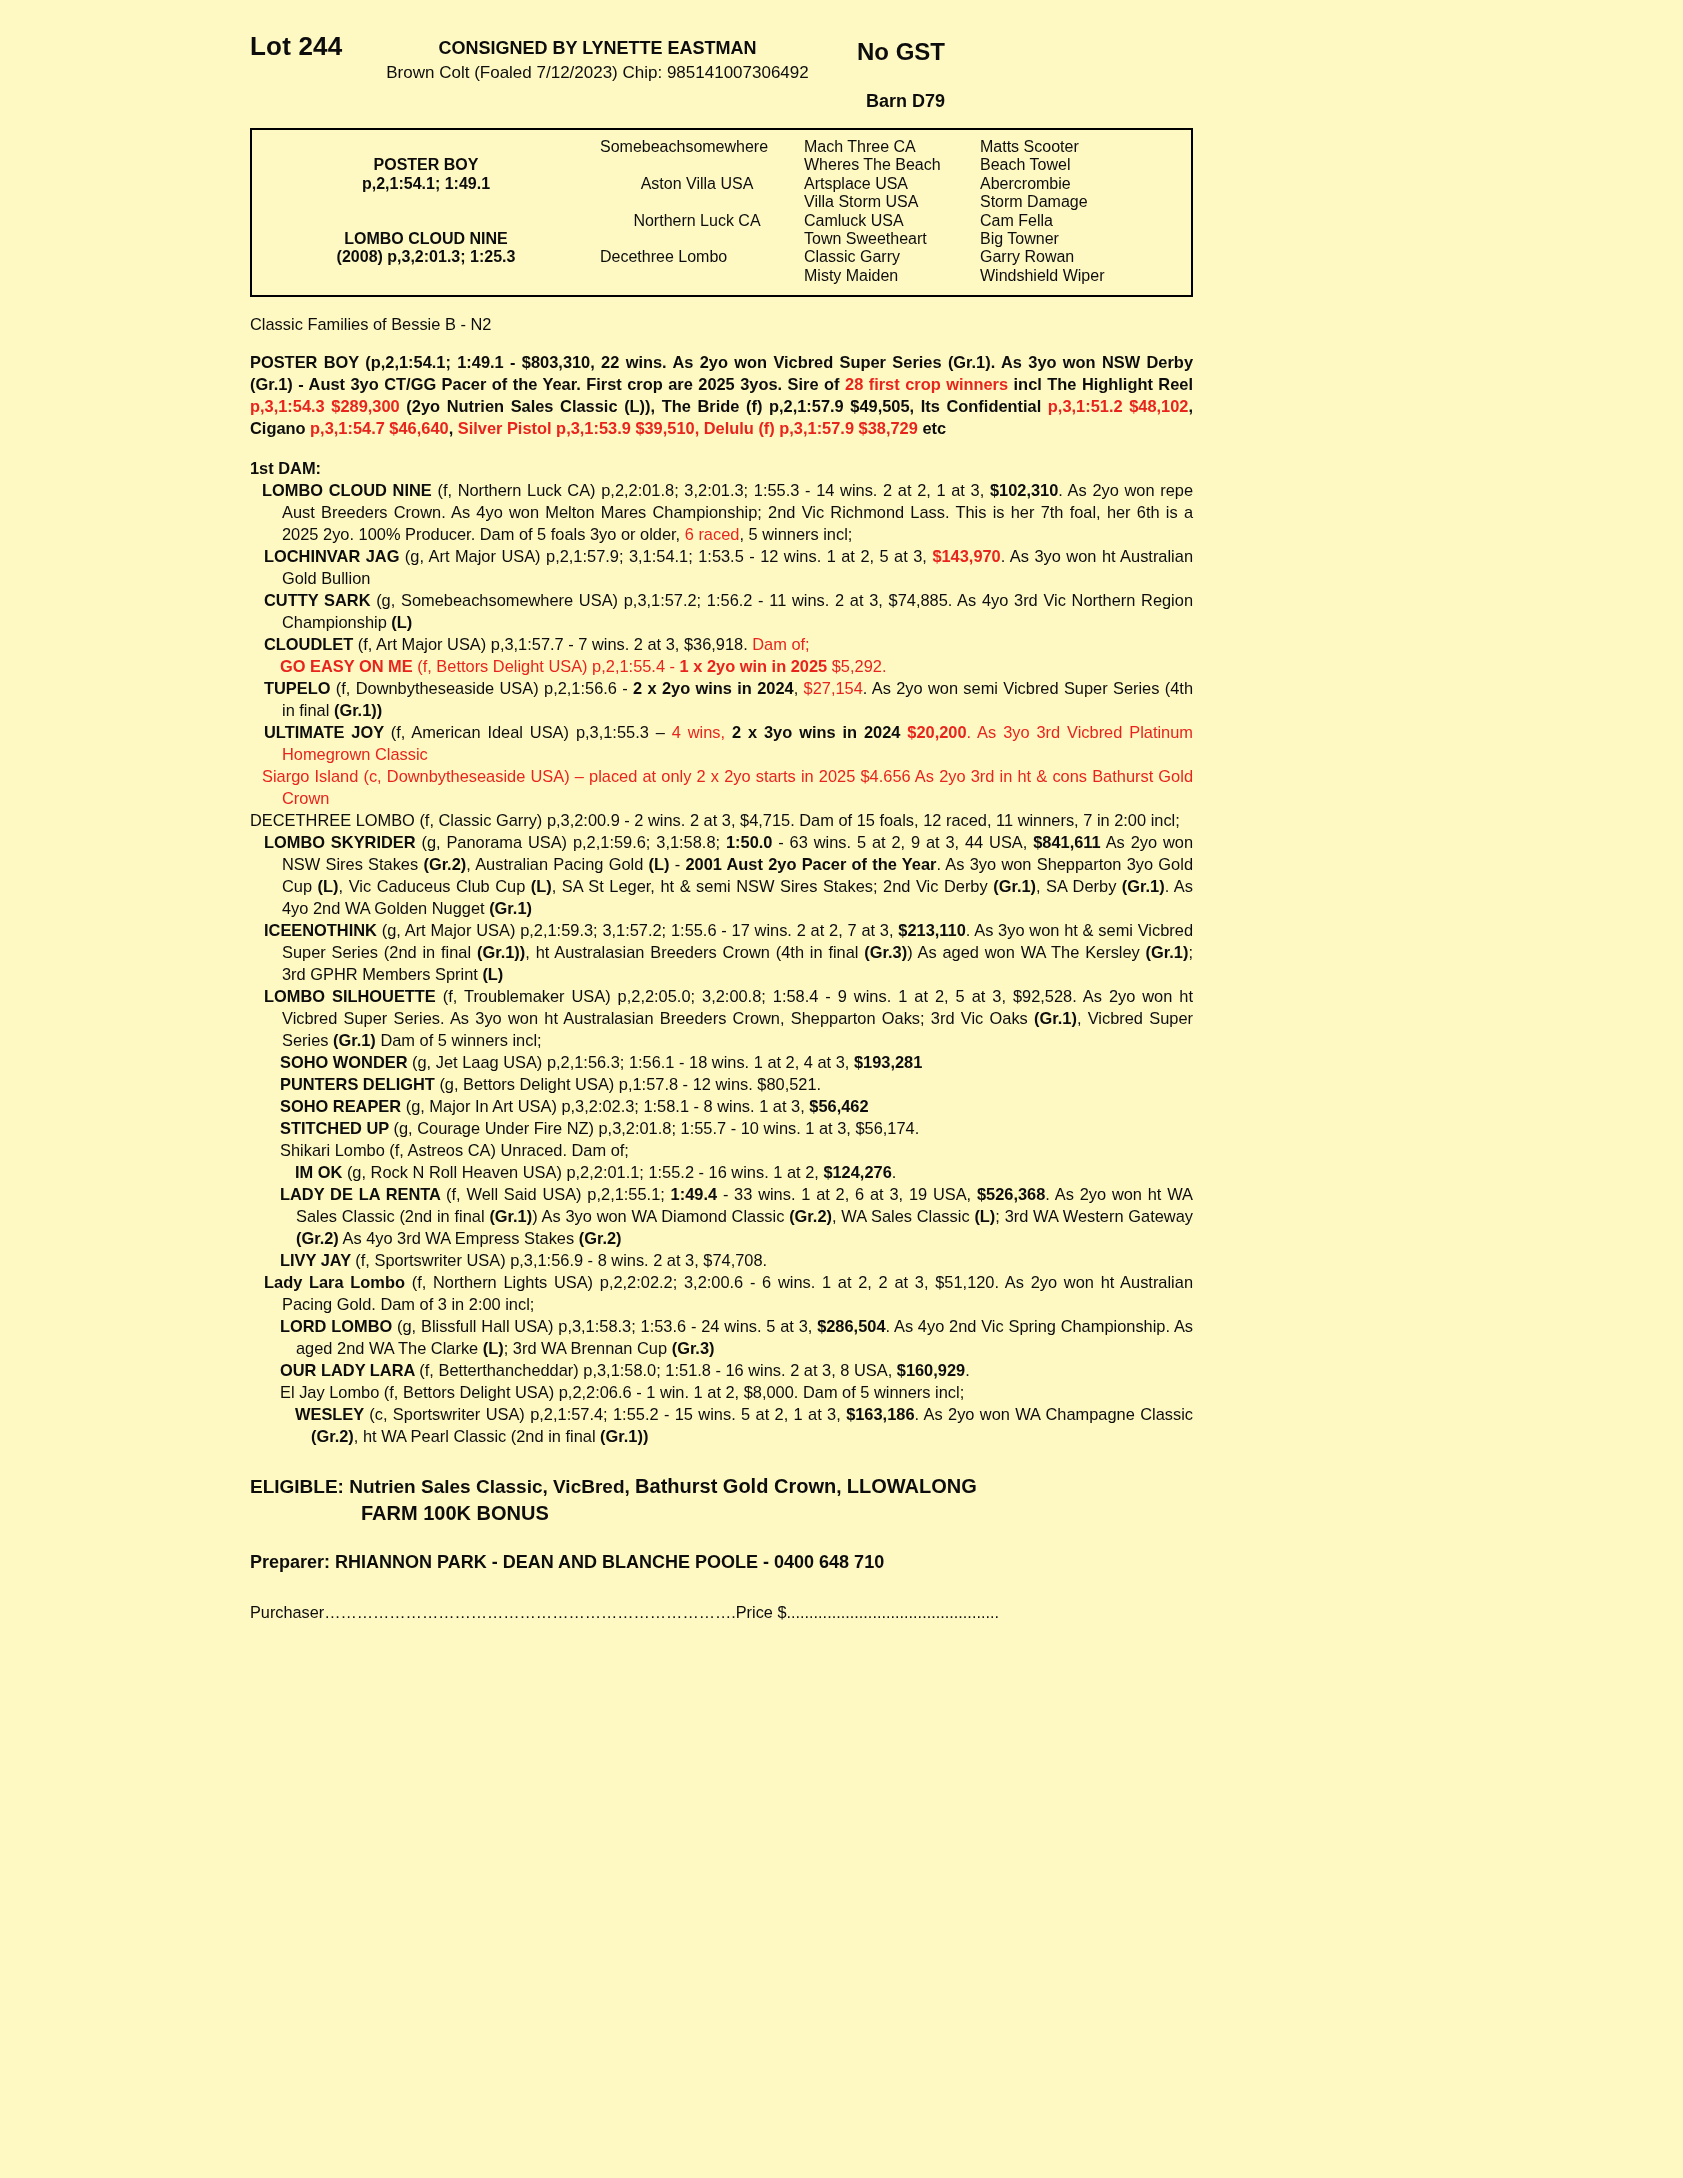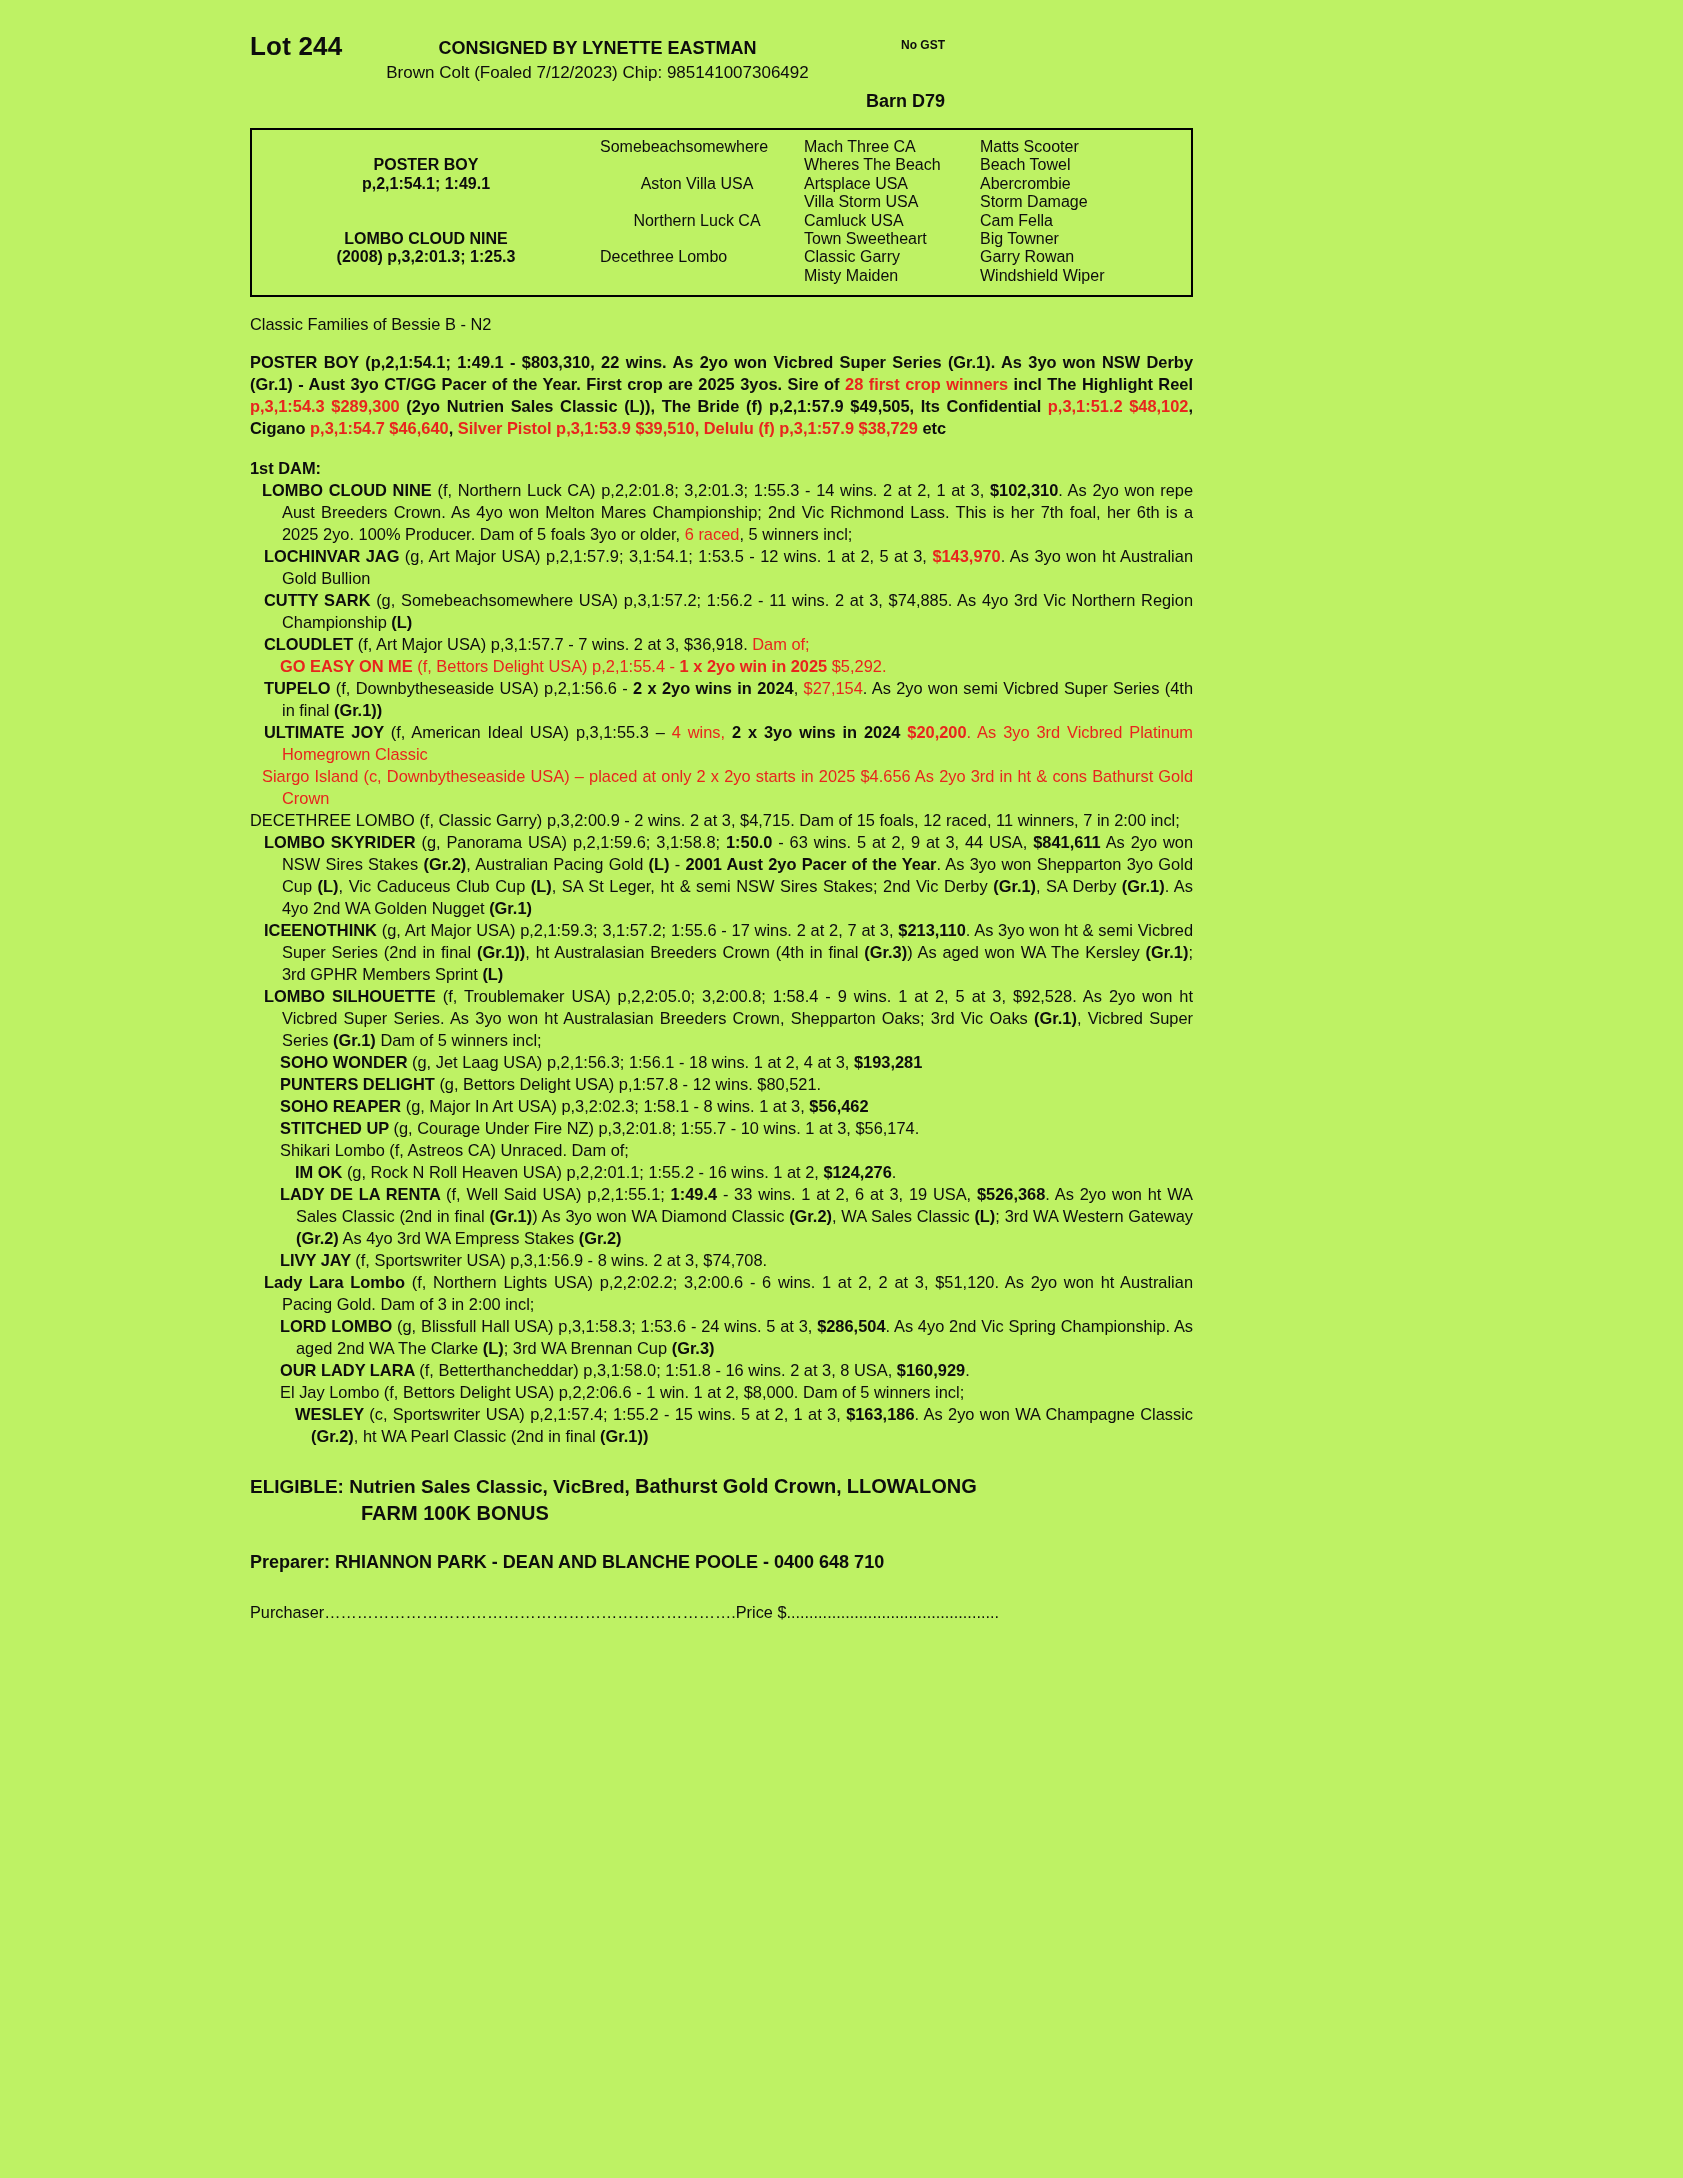--- a/index.html
+++ b/index.html
@@ -1,27 +1,27 @@
 <!DOCTYPE html>
 <html style="--red: #e8251d;"><head>
 <meta charset="utf-8">
 <style>
   * { margin:0; padding:0; box-sizing:border-box; }
   html,body { background:#ffffff; }
   .page {
-    position:relative; width:1683px; height:2178px; background:#bef264;
+    position:relative; width:1683px; height:2178px; background:#fef9c3;
     font-family:"Liberation Sans","DejaVu Sans",sans-serif; color:#0d0d0d; overflow:hidden;
   }
   .content { position:absolute; left:250px; top:34px; width:943px; }
 
   
   .header { position:relative; width:695px; }
   .lot { position:absolute; left:0; top:-3px; font-size:26px; font-weight:700; letter-spacing:0.2px; }
   .consignor { display:block; text-align:center; font-size:18px; font-weight:700; padding-top:4px; }
-  .nogst { position:absolute; right:0; top:4px; font-size:12px; font-weight:700; }
+  .nogst { position:absolute; right:0; top:4px; font-size:24px; font-weight:700; }
   .desc { width:695px; text-align:center; font-size:17px; margin-top:4px; }
   .barn { width:695px; text-align:right; font-size:18px; font-weight:700; margin-top:8px; }
 
   
   .ped-box { border:2px solid #000; margin-top:16px; padding:8px 0 10px; }
   .ped-grid { display:grid; grid-template-columns:338px 204px 176px 1fr; grid-auto-rows:18.4px; font-size:16px; }
   .ped-cell { padding-left:10px; white-space:nowrap; line-height:18.4px; }
   .ped-cell.b { font-weight:700;text-align:center; }
 
   

